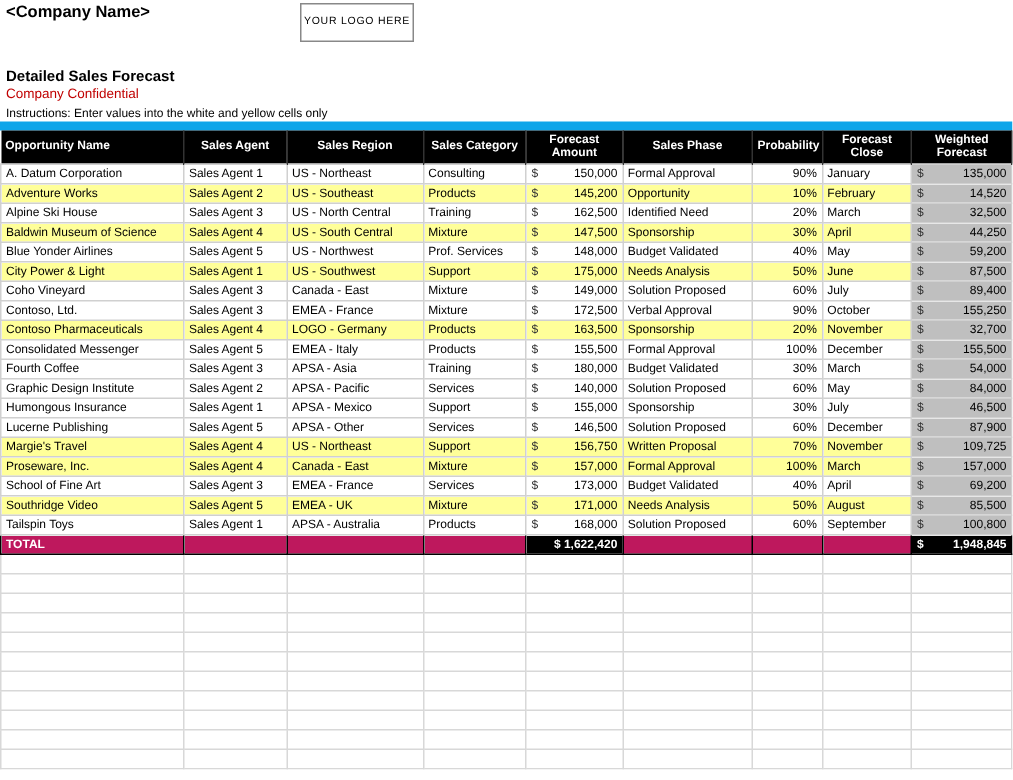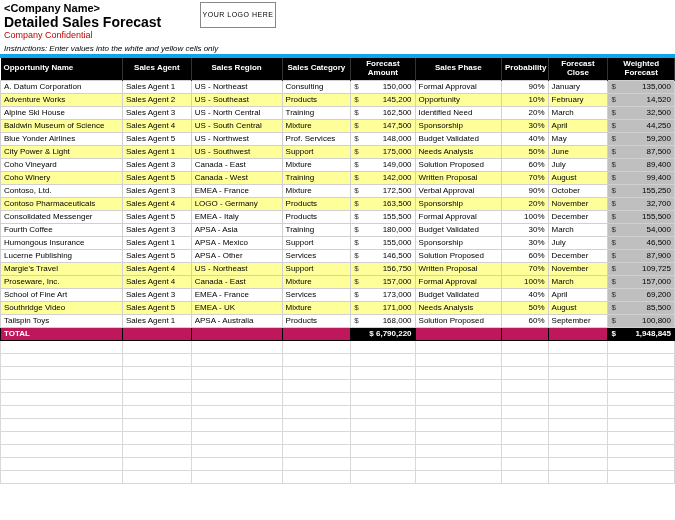--- a/index.html
+++ b/index.html
@@ -12,35 +12,35 @@
   }
   .sheet {
     width: 675px;
     background: #fff;
   }
   .header {
     position: relative;
     padding: 2px 4px 2px 4px;
   }
   .company-name { font-size: 11px; font-weight: bold; }
-  .title { font-size: 14px; font-weight: bold; }
+  .title { font-size: 10px; font-weight: bold; margin-top: 32px; }
   .confidential { font-size: 9px; color: #c00000; }
   .logo-box {
     position: absolute;
     left: 200px; top: 2px;
     width: 76px; height: 26px;
     border: 1px solid #888;
     display: flex; align-items: center; justify-content: center;
     font-size: 7px; letter-spacing: 0.5px; text-align: center;
     line-height: 1.1;
   }
   .instructions {
-    font-size: 8px; font-style: italic;
+    font-size: 8px; 
     padding: 2px 4px 1px 4px;
-    border-bottom: 4px solid #0ea5e9;
+    border-bottom: 6px solid #0ea5e9;
   }
   table {
     border-collapse: collapse;
     width: 100%;
     table-layout: fixed;
   }
   thead th {
     background: #000;
     color: #fff;
     font-size: 8px;
@@ -190,31 +190,20 @@
           <td>Coho Vineyard</td>
           <td>Sales Agent 3</td>
           <td>Canada - East</td>
           <td>Mixture</td>
           <td class="num cur">149,000</td>
           <td>Solution Proposed</td>
           <td class="pct">60%</td>
           <td>July</td>
           <td class="wt">89,400</td>
         </tr>
-        <tr class="hl">
-          <td>Coho Winery</td>
-          <td>Sales Agent 5</td>
-          <td>Canada - West</td>
-          <td>Training</td>
-          <td class="num cur">142,000</td>
-          <td>Written Proposal</td>
-          <td class="pct">70%</td>
-          <td>August</td>
-          <td class="wt">99,400</td>
-        </tr>
         <tr>
           <td>Contoso, Ltd.</td>
           <td>Sales Agent 3</td>
           <td>EMEA - France</td>
           <td>Mixture</td>
           <td class="num cur">172,500</td>
           <td>Verbal Approval</td>
           <td class="pct">90%</td>
           <td>October</td>
           <td class="wt">155,250</td>
@@ -246,20 +235,31 @@
           <td>Sales Agent 3</td>
           <td>APSA - Asia</td>
           <td>Training</td>
           <td class="num cur">180,000</td>
           <td>Budget Validated</td>
           <td class="pct">30%</td>
           <td>March</td>
           <td class="wt">54,000</td>
         </tr>
         <tr>
+          <td>Graphic Design Institute</td>
+          <td>Sales Agent 2</td>
+          <td>APSA - Pacific</td>
+          <td>Services</td>
+          <td class="num cur">140,000</td>
+          <td>Solution Proposed</td>
+          <td class="pct">60%</td>
+          <td>May</td>
+          <td class="wt">84,000</td>
+        </tr>
+        <tr>
           <td>Humongous Insurance</td>
           <td>Sales Agent 1</td>
           <td>APSA - Mexico</td>
           <td>Support</td>
           <td class="num cur">155,000</td>
           <td>Sponsorship</td>
           <td class="pct">30%</td>
           <td>July</td>
           <td class="wt">46,500</td>
         </tr>
@@ -327,21 +327,21 @@
           <td>Solution Proposed</td>
           <td class="pct">60%</td>
           <td>September</td>
           <td class="wt">100,800</td>
         </tr>
         <tr class="total">
           <td>TOTAL</td>
           <td></td>
           <td></td>
           <td></td>
-          <td class="num">$ 6,790,220</td>
+          <td class="num">$ 1,622,420</td>
           <td></td>
           <td></td>
           <td></td>
           <td class="wt">1,948,845</td>
         </tr>
         <tr class="grid-extra">
           <td></td>
           <td></td>
           <td></td>
           <td></td>

